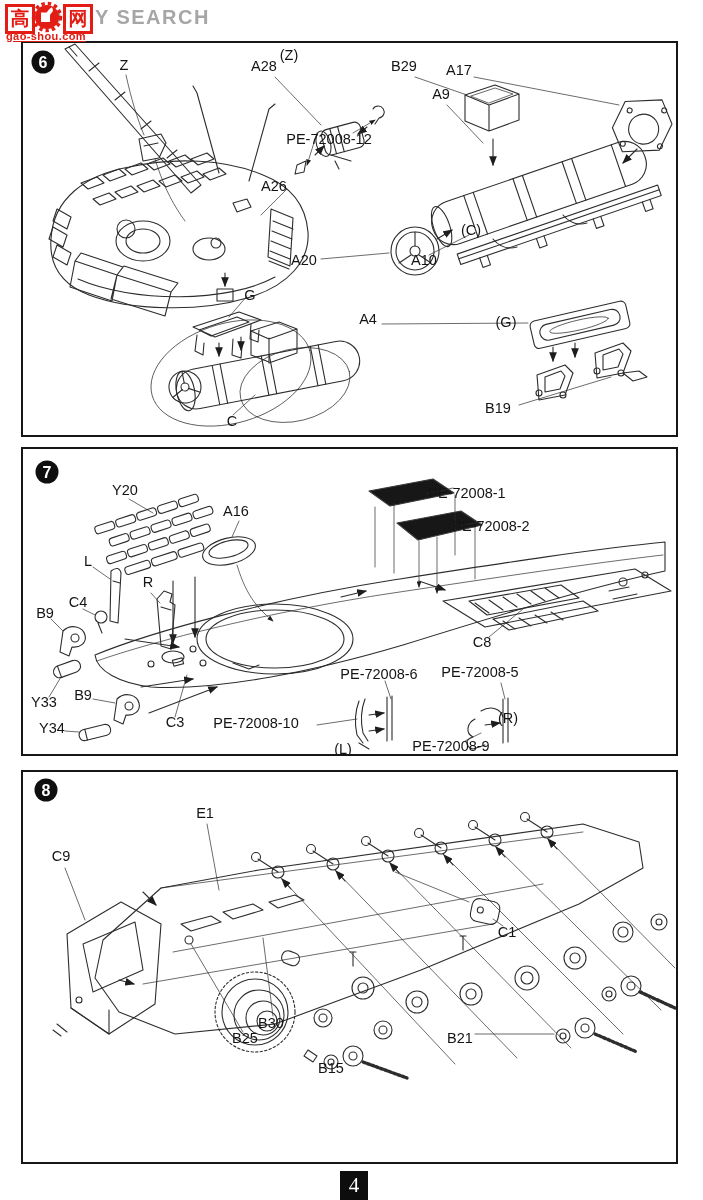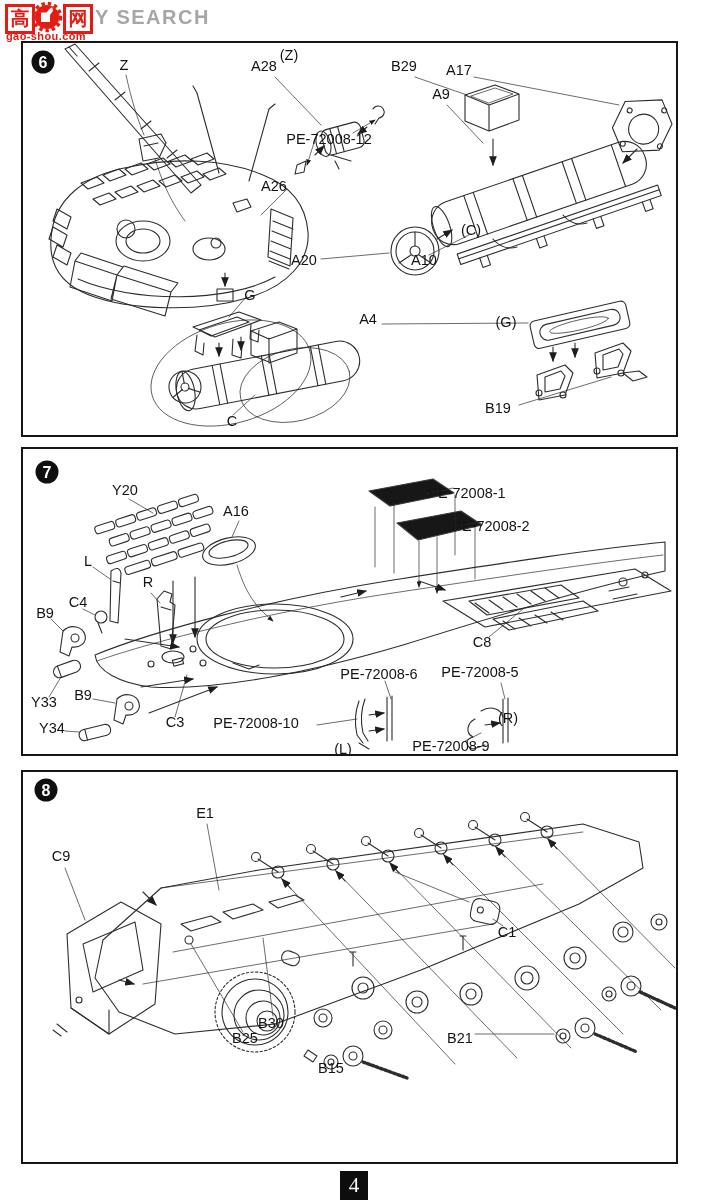--- a/index.html
+++ b/index.html
@@ -31,21 +31,21 @@
   #watermark { position:absolute; left:0; top:0; width:190px; height:46px; z-index:5; }
   #brand-text { position:absolute; left:30px; top:6px; font-size:20px; font-weight:bold;
                 color:#a6a6a6; letter-spacing:1.5px; white-space:nowrap; }
   .logo-box { position:absolute; width:24px; height:24px; border:3px solid #e31d14;
               background:rgba(255,255,255,0.9); color:#e31d14; font-weight:bold; font-size:19px;
               line-height:24px; text-align:center; }
   #logo-box-left  { left:5px;  top:4px; }
   #logo-box-right { left:63px; top:4px; }
   #logo-gear { position:absolute; left:31px; top:1px; width:32px; height:32px; }
   #site-url { position:absolute; left:6px; top:30px; font-size:11px; font-weight:bold;
-              color:#e31d14; letter-spacing:0.4px; white-space:nowrap; }
+              color:#e31d14; text-decoration:underline; letter-spacing:0.4px; white-space:nowrap; }
 
   #pagebox { position:absolute; left:340px; top:1171px; width:28px; height:29px;
              background:#0d0d0d; color:#fff; text-align:center;
              font-family:"Liberation Serif", serif; font-size:21px; line-height:29px; }
 </style>
 </head>
 <body>
 
 <div id="watermark">
   <div id="brand-text">HOBBY SEARCH</div>

